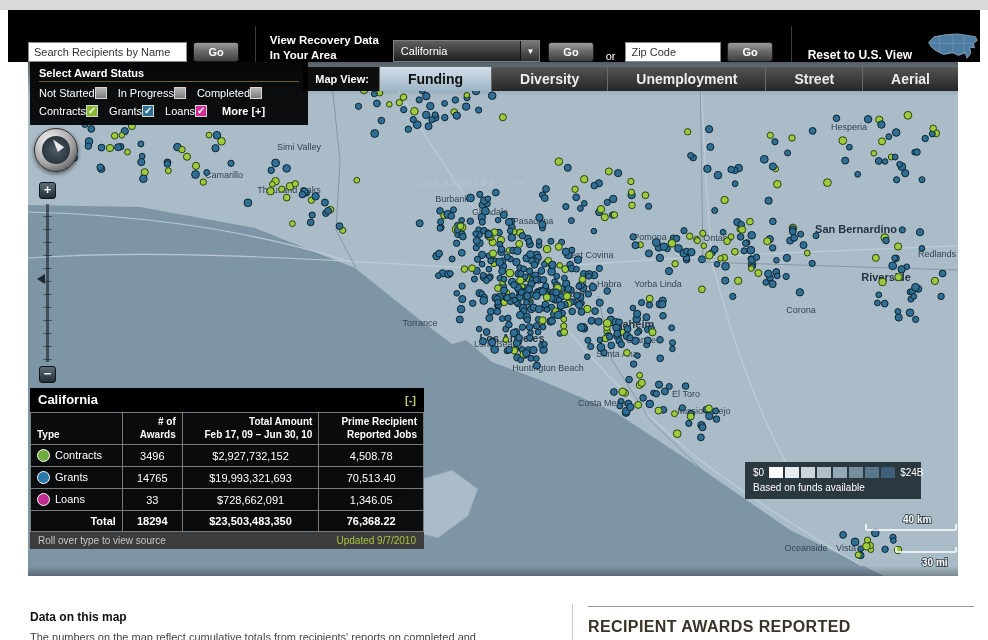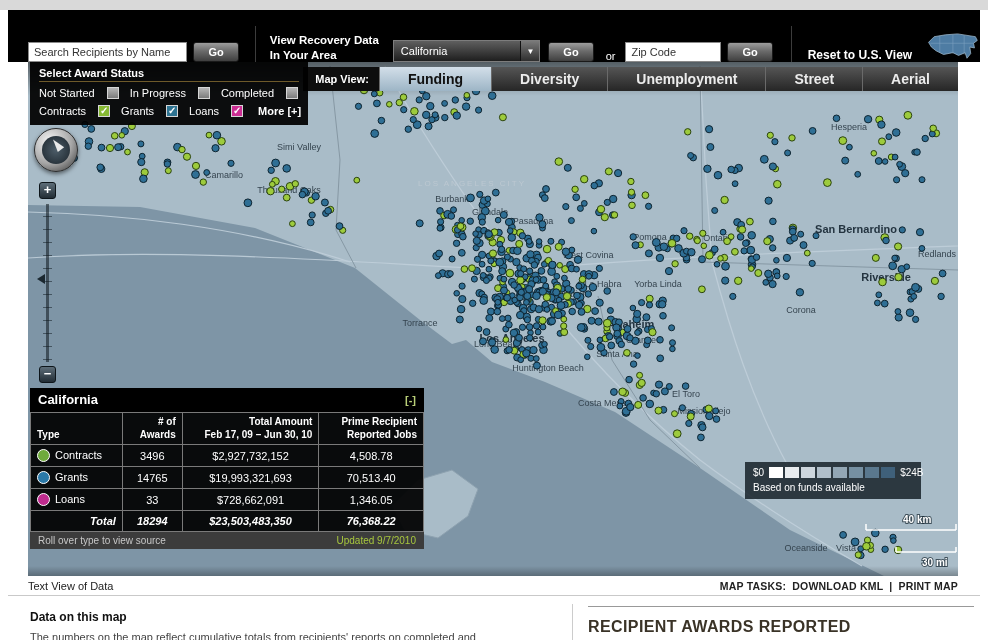--- a/index.html
+++ b/index.html
@@ -42,21 +42,21 @@
   .lbl-lg { font-size:11px; font-weight:bold; fill:#243440; }
   .lbl-county { font-size:8px; fill:#bcc8d1; letter-spacing:2px; }
   .scale-txt { fill:#fff; font-size:10px; font-weight:bold; paint-order:stroke; stroke:rgba(20,35,45,.7); stroke-width:2px; }
 
   
   .filter-panel { position:absolute; left:2px; top:0; width:278px; background:rgba(0,0,0,.93);
     padding:5px 9px 7px; z-index:30; color:#fff; }
   .fp-title { font-size:11px; font-weight:bold; padding-bottom:2px; border-bottom:1px solid #6e5a2a; margin-bottom:5px; }
   .fp-row { display:flex; align-items:center; gap:5px; font-size:11px; margin-bottom:6px; white-space:nowrap; }
   .fp-row:last-child { margin-bottom:1px; }
-  .opt { display:flex; align-items:center; gap:12px; margin-right:6px; cursor:pointer; }
+  .opt { display:flex; align-items:center; gap:0; margin-right:6px; cursor:pointer; }
   .cb { width:12px; height:12px; border:1px solid #d6d6d6; display:inline-block; }
   .cb-status { background:linear-gradient(#b6b6b6,#7c7c7c); }
   .cb-type { position:relative; }
   .cb-type::after { content:"✓"; position:absolute; left:1px; top:-1px; color:#fff; font-size:10px; font-weight:bold; }
   .more-label { font-weight:bold; margin-left:4px; cursor:pointer; }
 
   
   .tabs-bar { position:absolute; right:0; top:5px; height:24px; display:flex; align-items:stretch;
     background:#0e0e0e; padding-left:12px; z-index:28; }
   .tabs-label { align-self:center; color:#fff; font-size:11px; font-weight:bold; margin-right:10px; white-space:nowrap; }
@@ -90,21 +90,21 @@
     display:flex; justify-content:space-between; align-items:center; }
   .ip-collapse { color:#b9cf77; font-size:11px; font-weight:bold; cursor:pointer; }
   .ip-table { width:100%; border-collapse:collapse; background:rgba(0,0,0,.93); }
   .ip-table th, .ip-table td { border:1px solid #7a7a7a; }
   .ip-table th { font-size:10px; font-weight:bold; text-align:right; vertical-align:bottom; padding:3px 6px; line-height:1.25; }
   .ip-table th:first-child { text-align:left; }
   .ip-table td { font-size:11px; text-align:center; padding:4px 6px; white-space:nowrap; }
   .ip-table td.type-cell { text-align:left; }
   .ticon { width:13px; height:13px; border-radius:50%; border:1px solid #fff; display:inline-block;
     vertical-align:-3px; margin-right:5px; }
-  .total-row td { font-weight:bold;font-style:italic; }
+  .total-row td { font-weight:bold; }
   .ip-footer { background:#3c3c3c; display:flex; justify-content:space-between; align-items:center;
     padding:3px 8px; font-size:10px; color:#c7c7c7; }
   .ip-updated { color:#a7c63e; }
 
   
   .legend { position:absolute; left:717px; top:400px; width:176px; background:rgba(13,23,30,.8);
     padding:5px 8px 6px; z-index:20; color:#fff; font-size:10px; }
   .legend-row { display:flex; align-items:center; gap:2px; }
   .lg-min { margin-right:3px; } .lg-max { margin-left:3px; }
   .lg-sq { width:14px; height:11px; display:inline-block; }
@@ -1088,29 +1088,20 @@
             <span class="lg-sq" style="background: rgb(118, 144, 162);"></span>
             <span class="lg-sq" style="background: rgb(90, 120, 142);"></span>
             <span class="lg-sq" style="background: rgb(63, 96, 122);"></span>
           </span>
         <span class="lg-max">$24B</span>
       </div>
       <div class="legend-note">Based on funds available</div>
     </div>
   </div>
 
-  <div class="below-bar">
-    <span>Text View of Data</span>
-    <span class="map-tasks">
-      <span>MAP TASKS:</span>
-      <span class="link">DOWNLOAD KML</span>
-      <span>|</span>
-      <span class="link">PRINT MAP</span>
-    </span>
-  </div>
 
   <div class="bottom">
     <div class="bottom-left">
       <h3>Data on this map</h3>
       <p>The numbers on the map reflect cumulative totals from recipients' reports on completed and</p>
     </div>
     <div class="v-div"></div>
     <div class="right-panel">
       <h3>RECIPIENT AWARDS REPORTED</h3>
     </div>

